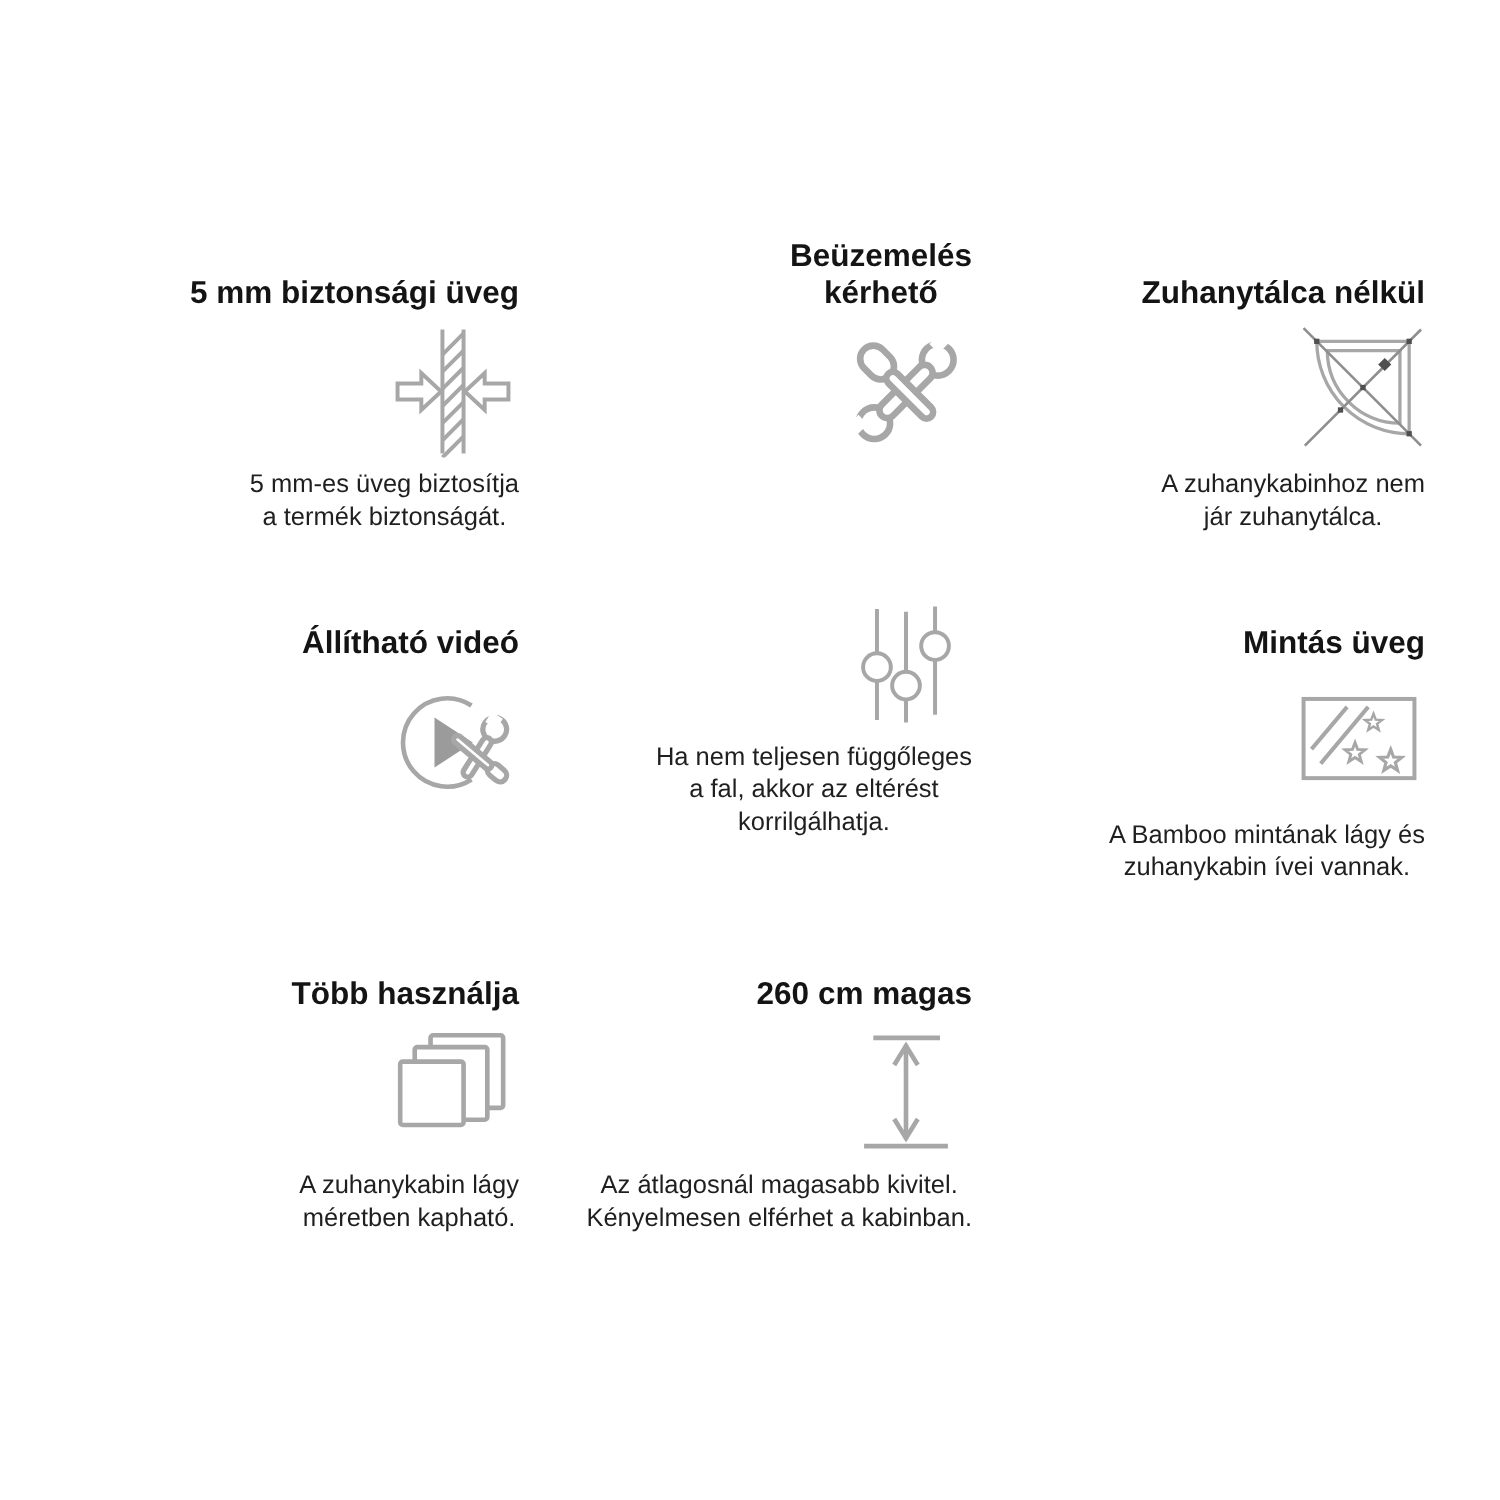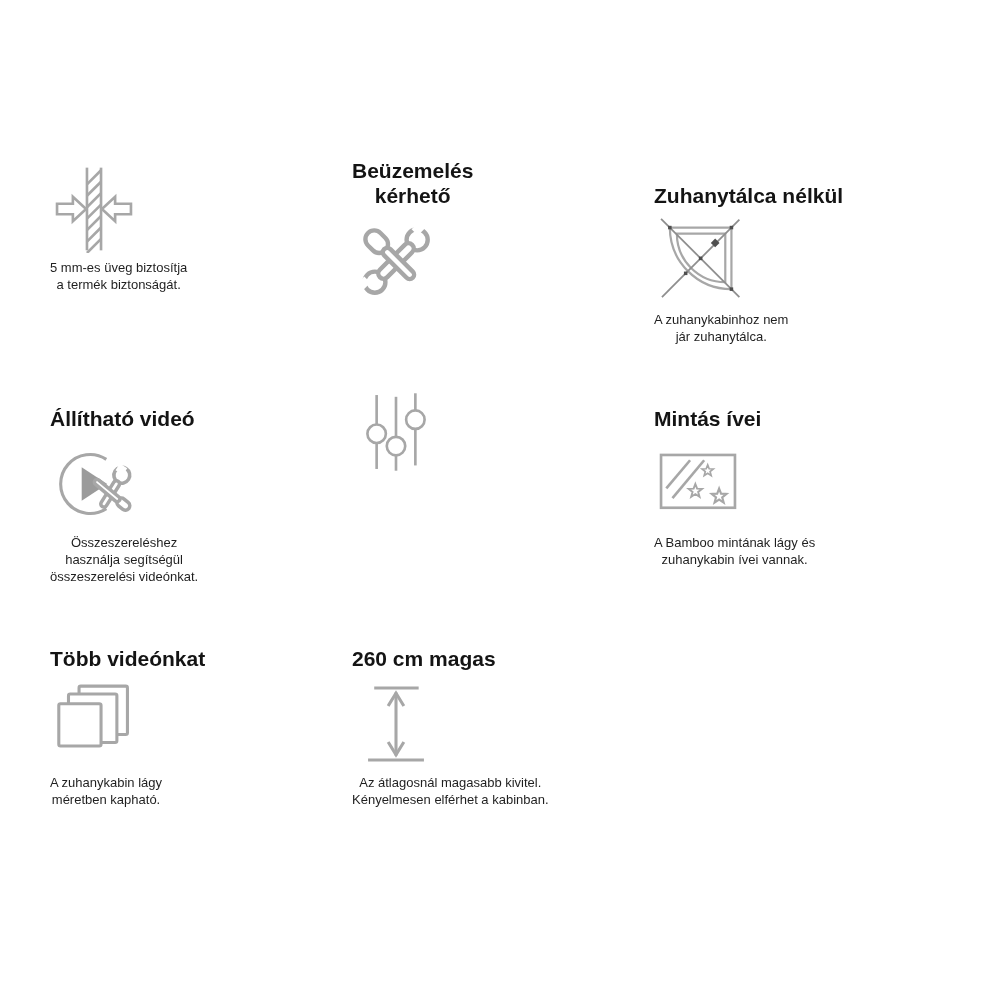--- a/index.html
+++ b/index.html
@@ -18,21 +18,21 @@
     margin: 0 auto;
     padding-top: 156px;
     display: grid;
     grid-template-columns: repeat(3, 1fr);
     row-gap: 34px;
     column-gap: 6px;
   }
   .feature-card {
     display: flex;
     flex-direction: column;
-    align-items: flex-start;
+    align-items: flex-end;
     text-align: center;
   }
   .feature-title {
     margin: 0;
     font-size: 21px;
     line-height: 1.2;
     font-weight: bold;
     color: var(--title-color, #141414);
     white-space: pre-line;
     min-height: 52px;
@@ -48,32 +48,33 @@
     justify-content: center;
     color: var(--icon-stroke, #a7a7a7);
   }
   .feature-icon svg {
     width: 88px;
     height: 88px;
     display: block;
   }
   .feature-desc {
     margin: 5px 0 0 0;
-    font-size: 13px;
+    font-size: 17px;
     line-height: 1.28;
     color: var(--body-color, #1f1f1f);
     white-space: pre-line;
   }
 </style>
 </head>
 <body style="background: rgb(255, 255, 255);">
 
 <main class="features-grid">
 
   <section class="feature-card">
+    <h3 class="feature-title">5 mm biztonsági üveg</h3>
     <div class="feature-icon">
       <svg viewBox="0 0 100 100" aria-hidden="true">
         <g fill="none" stroke="currentColor" stroke-width="3">
           <line x1="42" y1="3" x2="42" y2="97"></line>
           <line x1="58" y1="3" x2="58" y2="97"></line>
           <path d="M42,22 58,6 M42,35 58,19 M42,48 58,32 M42,61 58,45 M42,74 58,58 M42,87 58,71 M42,100 58,84"></path>
         </g>
         <g fill="#ffffff" stroke="currentColor" stroke-width="3" stroke-linejoin="miter">
           <polygon points="8,44 26,44 26,36 41,50 26,64 26,56 8,56"></polygon>
           <polygon points="92,44 74,44 74,36 59,50 74,64 74,56 92,56"></polygon>
@@ -146,44 +147,44 @@
             <rect x="-9" y="-30" width="10" height="9" fill="#ffffff" stroke="none"></rect>
             <rect x="-3.5" y="-12" width="7" height="34" rx="3.5"></rect>
           </g>
           <g transform="translate(68,60) rotate(-50)">
             <rect x="-5" y="12" width="10" height="16" rx="5"></rect>
             <rect x="-3" y="-22" width="6" height="36" rx="3"></rect>
           </g>
         </g>
       </svg>
     </div>
-    <p class="feature-desc">Összeszereléshez
-használja segítségül
-összeszerelési videónkat.</p>
   </section>
 
   <section class="feature-card">
     <div class="feature-icon">
       <svg viewBox="0 0 100 100" aria-hidden="true">
         <g stroke="currentColor" stroke-width="3" fill="none">
           <line x1="28" y1="8" x2="28" y2="92"></line>
           <line x1="50" y1="10" x2="50" y2="94"></line>
           <line x1="72" y1="6" x2="72" y2="88"></line>
         </g>
         <g stroke="currentColor" stroke-width="3" fill="#ffffff">
           <circle cx="28" cy="52" r="10.5"></circle>
           <circle cx="50" cy="66" r="10.5"></circle>
           <circle cx="72" cy="36" r="10.5"></circle>
         </g>
       </svg>
     </div>
-  </section>
-
-  <section class="feature-card">
-    <h3 class="feature-title">Mintás ívei</h3>
+    <p class="feature-desc">Ha nem teljesen függőleges
+a fal, akkor az eltérést
+korrilgálhatja.</p>
+  </section>
+
+  <section class="feature-card">
+    <h3 class="feature-title">Mintás üveg</h3>
     <div class="feature-icon">
       <svg viewBox="0 0 100 100" aria-hidden="true">
         <defs>
           <path id="star-shape" d="M0,-8 L2,-2.75 L7.6,-2.45 L3.2,1.05 L4.7,6.45 L0,3.4 L-4.7,6.45 L-3.2,1.05 L-7.6,-2.45 L-2,-2.75 Z"></path>
         </defs>
         <g fill="none" stroke="currentColor" stroke-width="3">
           <rect x="8" y="17" width="84" height="60"></rect>
           <line x1="14" y1="55" x2="41" y2="23"></line>
           <line x1="21" y1="66" x2="57" y2="23"></line>
         </g>
@@ -192,21 +193,21 @@
           <use href="#star-shape" transform="translate(47,58)"></use>
           <use href="#star-shape" transform="translate(74,64) scale(1.1)"></use>
         </g>
       </svg>
     </div>
     <p class="feature-desc">A Bamboo mintának lágy és
 zuhanykabin ívei vannak.</p>
   </section>
 
   <section class="feature-card">
-    <h3 class="feature-title">Több videónkat</h3>
+    <h3 class="feature-title">Több használja</h3>
     <div class="feature-icon">
       <svg viewBox="0 0 100 100" aria-hidden="true">
         <g stroke="currentColor" stroke-width="3.5">
           <rect x="33" y="7" width="55" height="55" rx="2" fill="none"></rect>
           <rect x="21" y="16" width="55" height="55" rx="2" fill="#ffffff"></rect>
           <rect x="10" y="27" width="48" height="48" rx="2" fill="#ffffff"></rect>
         </g>
       </svg>
     </div>
     <p class="feature-desc">A zuhanykabin lágy

